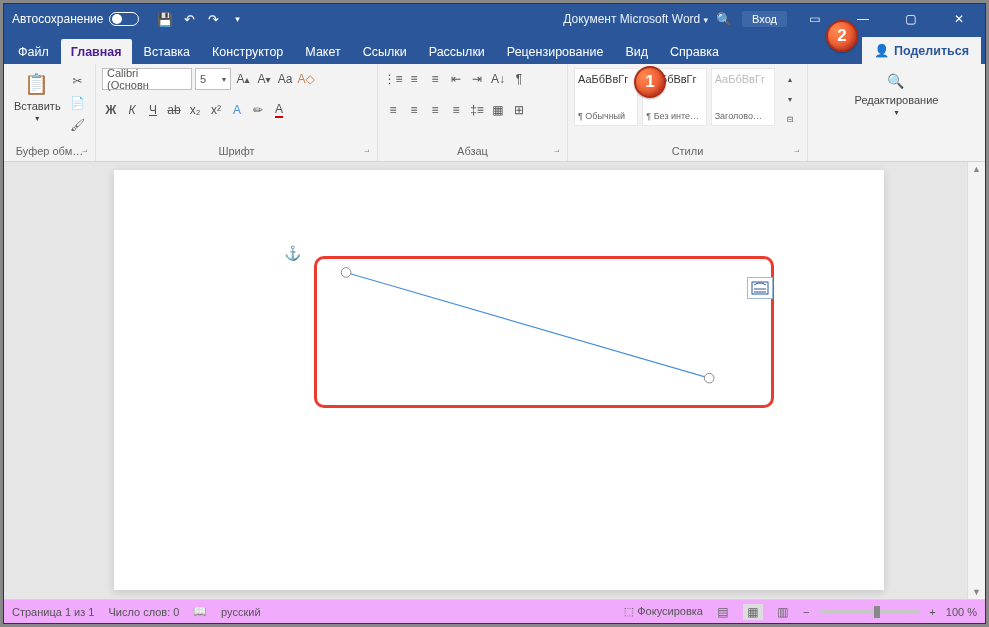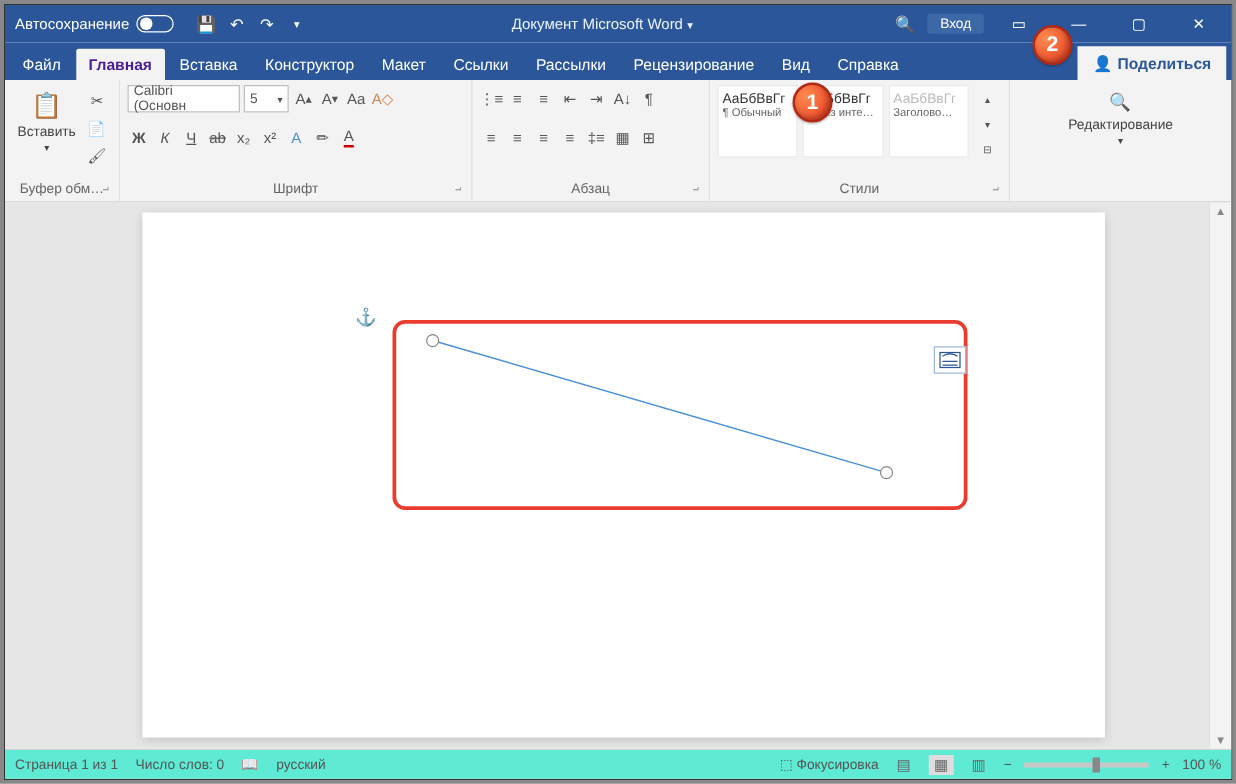--- a/index.html
+++ b/index.html
@@ -6,21 +6,21 @@
 body { background: #888; width: 989px; height: 627px; overflow: hidden; position: relative; }
 .window { position: absolute; left: 3px; top: 3px; width: 983px; height: 621px; background: #fff; border: 1px solid #333; display: flex; flex-direction: column; }
 
 
 .titlebar { height: 30px; background: #2b579a; color: #fff; display: flex; align-items: center; font-size: 12px; }
 .autosave { display: flex; align-items: center; gap: 6px; padding: 0 8px; }
 .toggle { width: 30px; height: 14px; border: 1px solid #fff; border-radius: 8px; position: relative; }
 .toggle::after { content: ""; position: absolute; left: 2px; top: 1px; width: 10px; height: 10px; background: #fff; border-radius: 50%; }
 .qat { display: flex; gap: 4px; padding: 0 8px; align-items: center; }
 .ticon { width: 20px; height: 20px; display: flex; align-items: center; justify-content: center; color: #fff; font-size: 13px; }
-.title { flex: 1; text-align: center; font-size: 12px; color: #eaf2fb; }
+.title { flex: 1; text-align: right; font-size: 12px; color: #eaf2fb; }
 .titleright { display: flex; align-items: center; gap: 8px; padding: 0 6px; }
 .login-btn { background: #3d68a8; padding: 2px 10px; font-size: 11px; color:#fff; border-radius:2px; }
 .winctl { width: 40px; height: 30px; display: flex; align-items: center; justify-content: center; font-size: 12px; }
 
 
 .tabs { height: 30px; background: #2b579a; display: flex; align-items: flex-end; padding: 0 4px; gap:2px;}
 .tab { padding: 6px 10px 5px; font-size: 12.5px; color: #fff; cursor: pointer; }
 .tab.active { background: #f3f3f3; color: #4c1d95; font-weight: 600; border-radius: 2px 2px 0 0;}
 .tab.highlight { border: 2.5px solid #eb3b2e; border-radius: 4px; color: #6fa8ff; padding: 4px 8px 3px; }
 .share { margin-left: auto; padding: 6px 12px; color: #2b579a; background: #f3f3f3; font-size: 12.5px; font-weight: 600; display:flex; gap:4px; align-items:center;}
@@ -31,37 +31,37 @@
 .group-content { flex: 1; display: flex; align-items: flex-start; gap: 4px; }
 .group-label { text-align: center; font-size: 11px; color: #666; padding: 2px 0; position:relative;}
 .group-label::after { content:"⌐"; position:absolute; right:2px; bottom:2px; transform: scaleX(-1) scaleY(-1); font-size:9px; color:#888;}
 .vbtn { display: flex; flex-direction: column; align-items: center; gap: 2px; font-size: 11px; padding: 2px 4px; color:#444;}
 .ribicon { width: 22px; height: 22px; display: flex; align-items: center; justify-content: center; font-size: 14px; color:#555;}
 .bigicon { width: 28px; height: 28px; font-size: 20px; }
 .font-row { display: flex; gap: 3px; align-items: center; margin-bottom: 5px; height:22px;}
 .font-name { width: 90px; height: 22px; border: 1px solid #c0c0c0; background: #fff; font-size: 11px; padding: 2px 4px; display:flex; align-items:center; justify-content:space-between;gap:46px;}
 .font-size { width: 36px; height: 22px; border: 1px solid #c0c0c0; background: #fff; font-size: 11px; padding: 2px 4px; display:flex; align-items:center; justify-content:space-between;}
 .mini { width:18px; height:18px; display:inline-flex; align-items:center; justify-content:center; font-size:12px; color:#555;}
-.style-box { width: 68px; height: 58px; border: 1px solid #e8e8e8; background: #fff; padding: 4px 3px; font-size: 10px; display:flex; flex-direction:column; justify-content:flex-start; overflow:hidden;}
+.style-box { width: 68px; height: 58px; border: 1px solid #e8e8e8; background: #fff; padding: 4px 3px; font-size: 10px; display:flex; flex-direction:column; justify-content:space-between; overflow:hidden;}
 .style-sample { font-size: 11px; color:#333;}
 .style-name { font-size: 9px; color: #666; white-space:nowrap; overflow:hidden;}
 
 
 .docarea { flex: 1; background: #e6e6e6; position: relative; overflow: hidden; }
 .page { position: absolute; left: 110px; top: 8px; width: 770px; height: 420px; background: #fff; box-shadow: 0 2px 8px rgba(0,0,0,.15); }
 .anchor { position:absolute; left:170px; top:75px; color:#4a90d9; font-size:14px; }
 .highlight1 { position: absolute; left: 200px; top: 86px; width: 460px; height: 152px; border: 3px solid #eb3b2e; border-radius: 10px; }
 .shapeline { stroke: #4a90d9; stroke-width: 1.2; }
 .handle { fill: #fff; stroke: #888; stroke-width: 1; }
 .layout-icon { position:absolute; right:-2px; top:18px; width:26px; height:22px; border:1px solid #a0b8d8; background:#fff; display:flex; align-items:center; justify-content:center; font-size:12px; color:#2b579a;}
 
 .marker { width: 32px; height: 32px; border-radius: 50%; background: radial-gradient(circle at 30% 30%, #ff8a50, #e53a1e); border: 2px solid #b02a16; color: #fff; font-weight: bold; font-size: 17px; display: flex; align-items: center; justify-content: center; position: absolute; box-shadow: inset -2px -2px 4px rgba(0,0,0,.25), 0 1px 2px rgba(0,0,0,.3);}
 
 
-.statusbar { height: 24px; background: #5eead4; border-top: 1px solid #d4d4d4; display: flex; align-items: center; font-size: 11px; color: #555; padding: 0 8px; gap: 14px; }
+.statusbar { height: 24px; background: #f0abfc; border-top: 1px solid #d4d4d4; display: flex; align-items: center; font-size: 11px; color: #555; padding: 0 8px; gap: 14px; }
 .status-right { margin-left: auto; display: flex; align-items: center; gap: 10px; }
 .viewbtn { width:20px; height:16px; display:flex; align-items:center; justify-content:center; color:#666; font-size:12px;}
 .zoom-slider { width: 100px; height: 4px; background: #c8c8c8; position: relative; }
 .zoom-slider::after { content:""; position:absolute; left:55px; top:-4px; width:6px; height:12px; background:#888;}
 
 
 .vscroll { position:absolute; right:0; top:0; width:18px; height:100%; background:#f3f3f3; border-left:1px solid #ddd;}
 .vscroll::before { content:"▲"; position:absolute; top:2px; left:4px; font-size:9px; color:#888;}
 .vscroll::after { content:"▼"; position:absolute; bottom:2px; left:4px; font-size:9px; color:#888;}
 </style>

